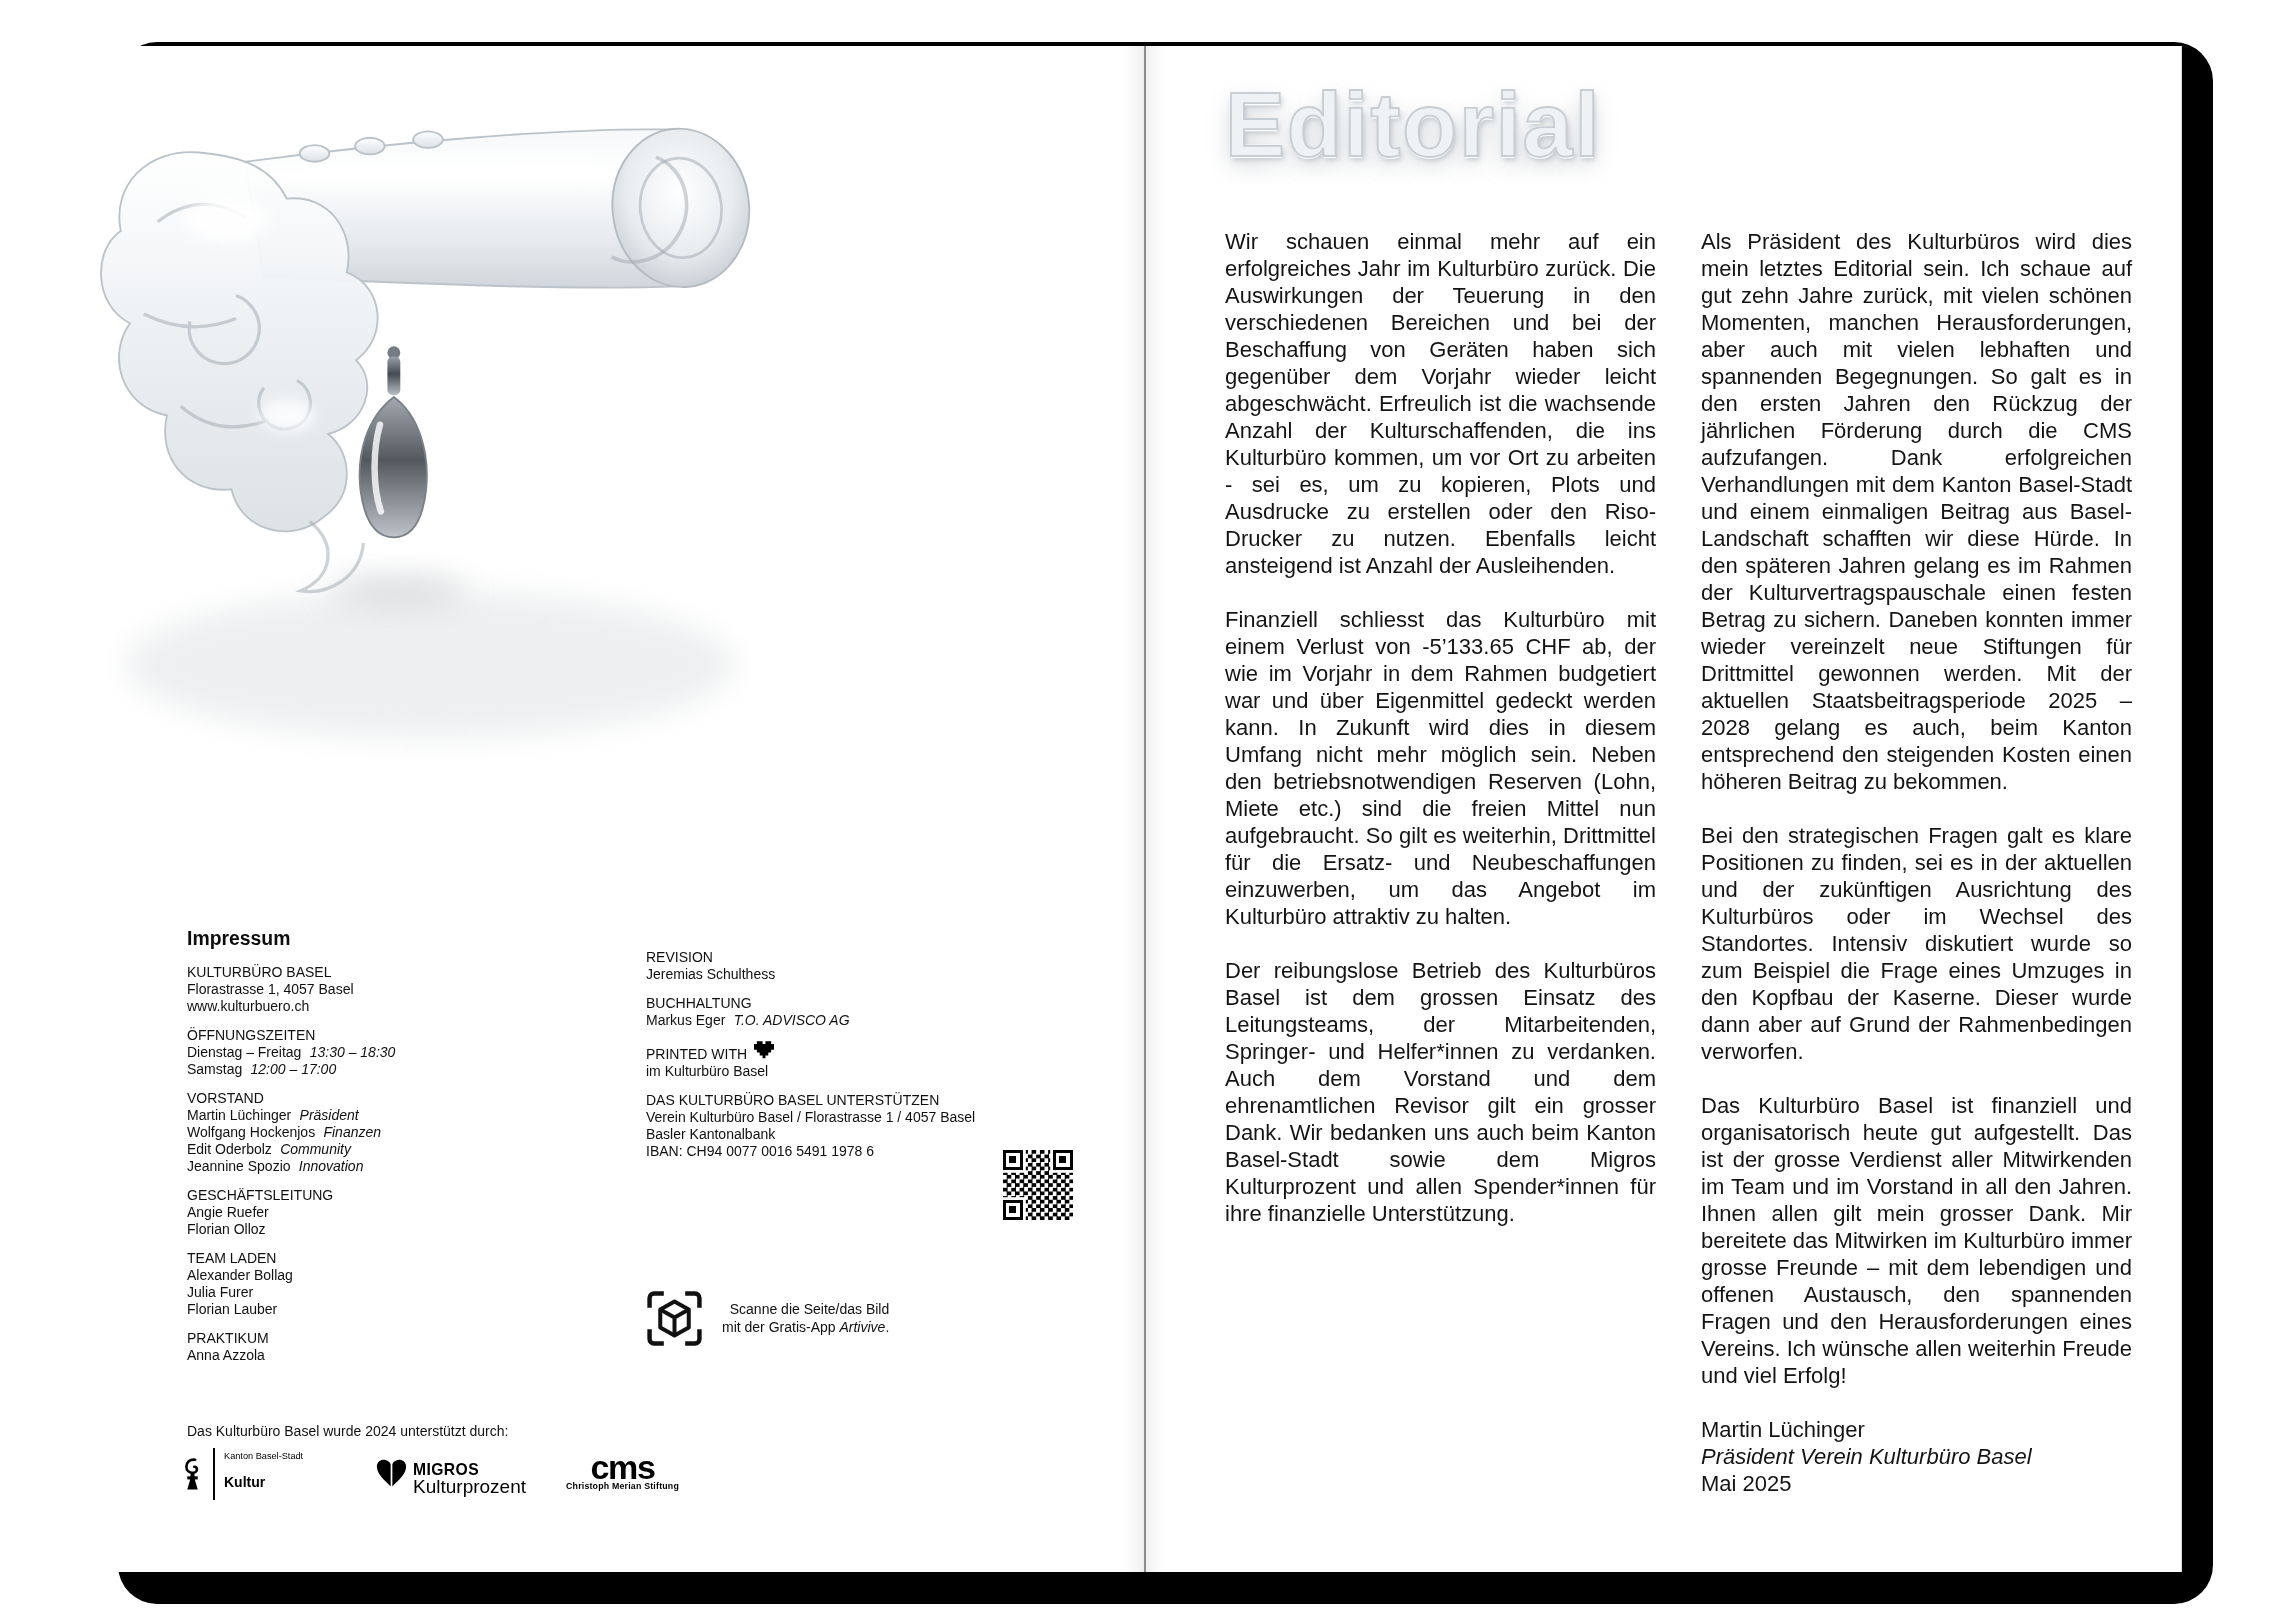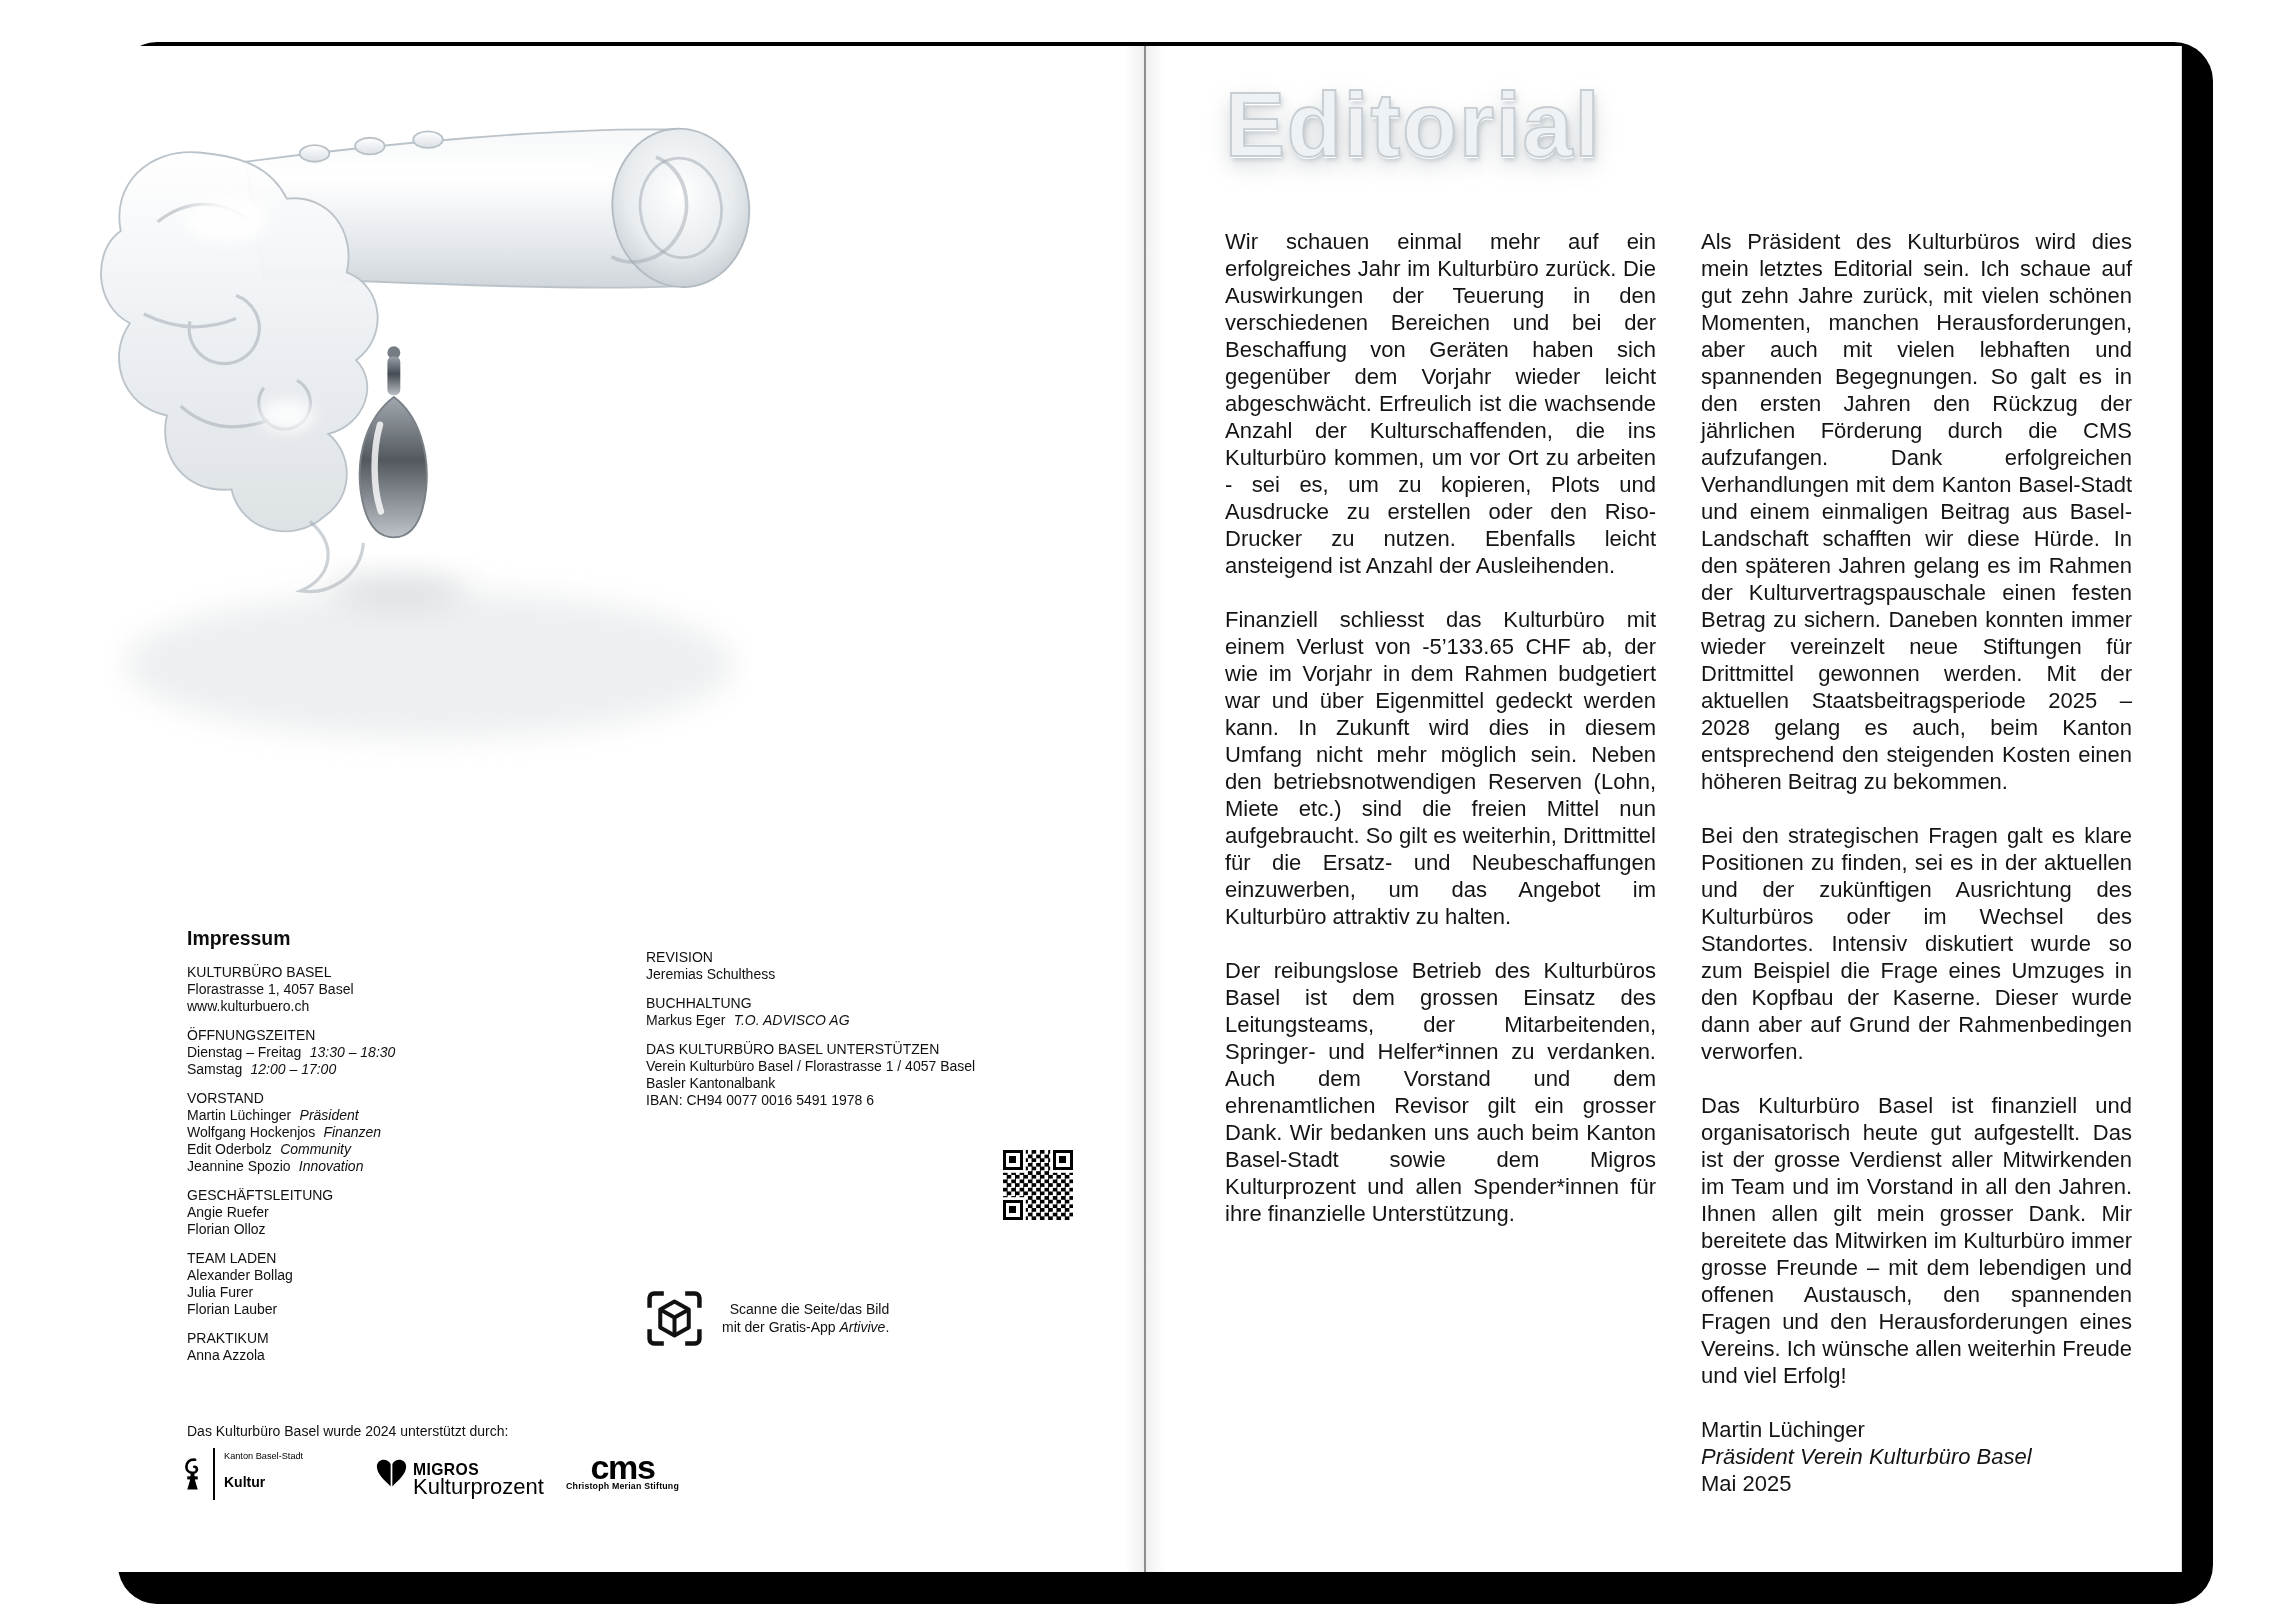--- a/index.html
+++ b/index.html
@@ -31,21 +31,21 @@
   
   .arti-text{font-size:14px;line-height:17.5px;color:#101010;}
   .arti-it{font-style:italic;}
 
   
   .support{font-size:14px;color:#101010;}
   .bs-small{font-size:9.2px;line-height:11px;color:#000;}
   .bs-bold{font-size:14px;font-weight:700;color:#000;}
   .bs-divider{position:absolute;width:1.8px;height:52px;background:#000;}
   .migros-name{font-size:15.7px;font-weight:700;letter-spacing:0.4px;line-height:17.5px;color:#000;}
-  .migros-sub{font-size:22px;line-height:17.5px;color:#000;}
+  .migros-sub{font-size:19px;line-height:17.5px;color:#000;}
   .cms-name{font-size:34px;font-weight:700;letter-spacing:-1.4px;line-height:28px;color:#000;}
   .cms-sub{font-size:8.8px;font-weight:700;color:#000;letter-spacing:0.2px;}
 
   
   .qr{position:absolute;left:1002px;top:1150px;width:70px;height:70px;
       background-image:repeating-conic-gradient(#000 0% 25%, #fff 0% 50%);background-size:8.3px 8.3px;}
   .qf{position:absolute;width:20px;height:20px;background:#fff;border:3.7px solid #000;box-shadow:0 0 0 2.8px #fff;box-sizing:border-box;}
   .qf i{position:absolute;left:2.8px;top:2.8px;width:7.4px;height:7.4px;background:#000;display:block;}
   .qf.tl{left:0;top:0}.qf.tr{right:0;top:0}.qf.bl{left:0;bottom:0}
 
@@ -166,20 +166,26 @@
     <div class="abs imp" style="left:595px;top:903px;width:489px;">
       <div class="sec">
         <div class="line">REVISION</div>
         <div class="line">Jeremias Schulthess</div>
       </div>
       <div class="sec">
         <div class="line">BUCHHALTUNG</div>
         <div class="line"><span>Markus Eger</span><span class="it">T.O. ADVISCO AG</span></div>
       </div>
       <div class="sec">
+        <div class="line"><span>PRINTED WITH</span><span class="heart"><svg width="20" height="17.5" viewBox="0 0 7 6">
+                <path fill="#000" d="M1 0h2v1h1V0h2v1h1v2H6v1H5v1H4v1H3V5H2V4H1V3H0V1h1z"></path>
+              </svg></span></div>
+        <div class="line">im Kulturbüro Basel</div>
+      </div>
+      <div class="sec">
         <div class="line">DAS KULTURBÜRO BASEL UNTERSTÜTZEN</div>
         <div class="line">Verein Kulturbüro Basel / Florastrasse 1 / 4057 Basel</div>
         <div class="line">Basler Kantonalbank</div>
         <div class="line">IBAN: CH94 0077 0016 5491 1978 6</div>
       </div>
     </div>
 
     <div class="qr" style="left:952px;top:1104px;">
       <div class="qf tl">
           <i></i>

